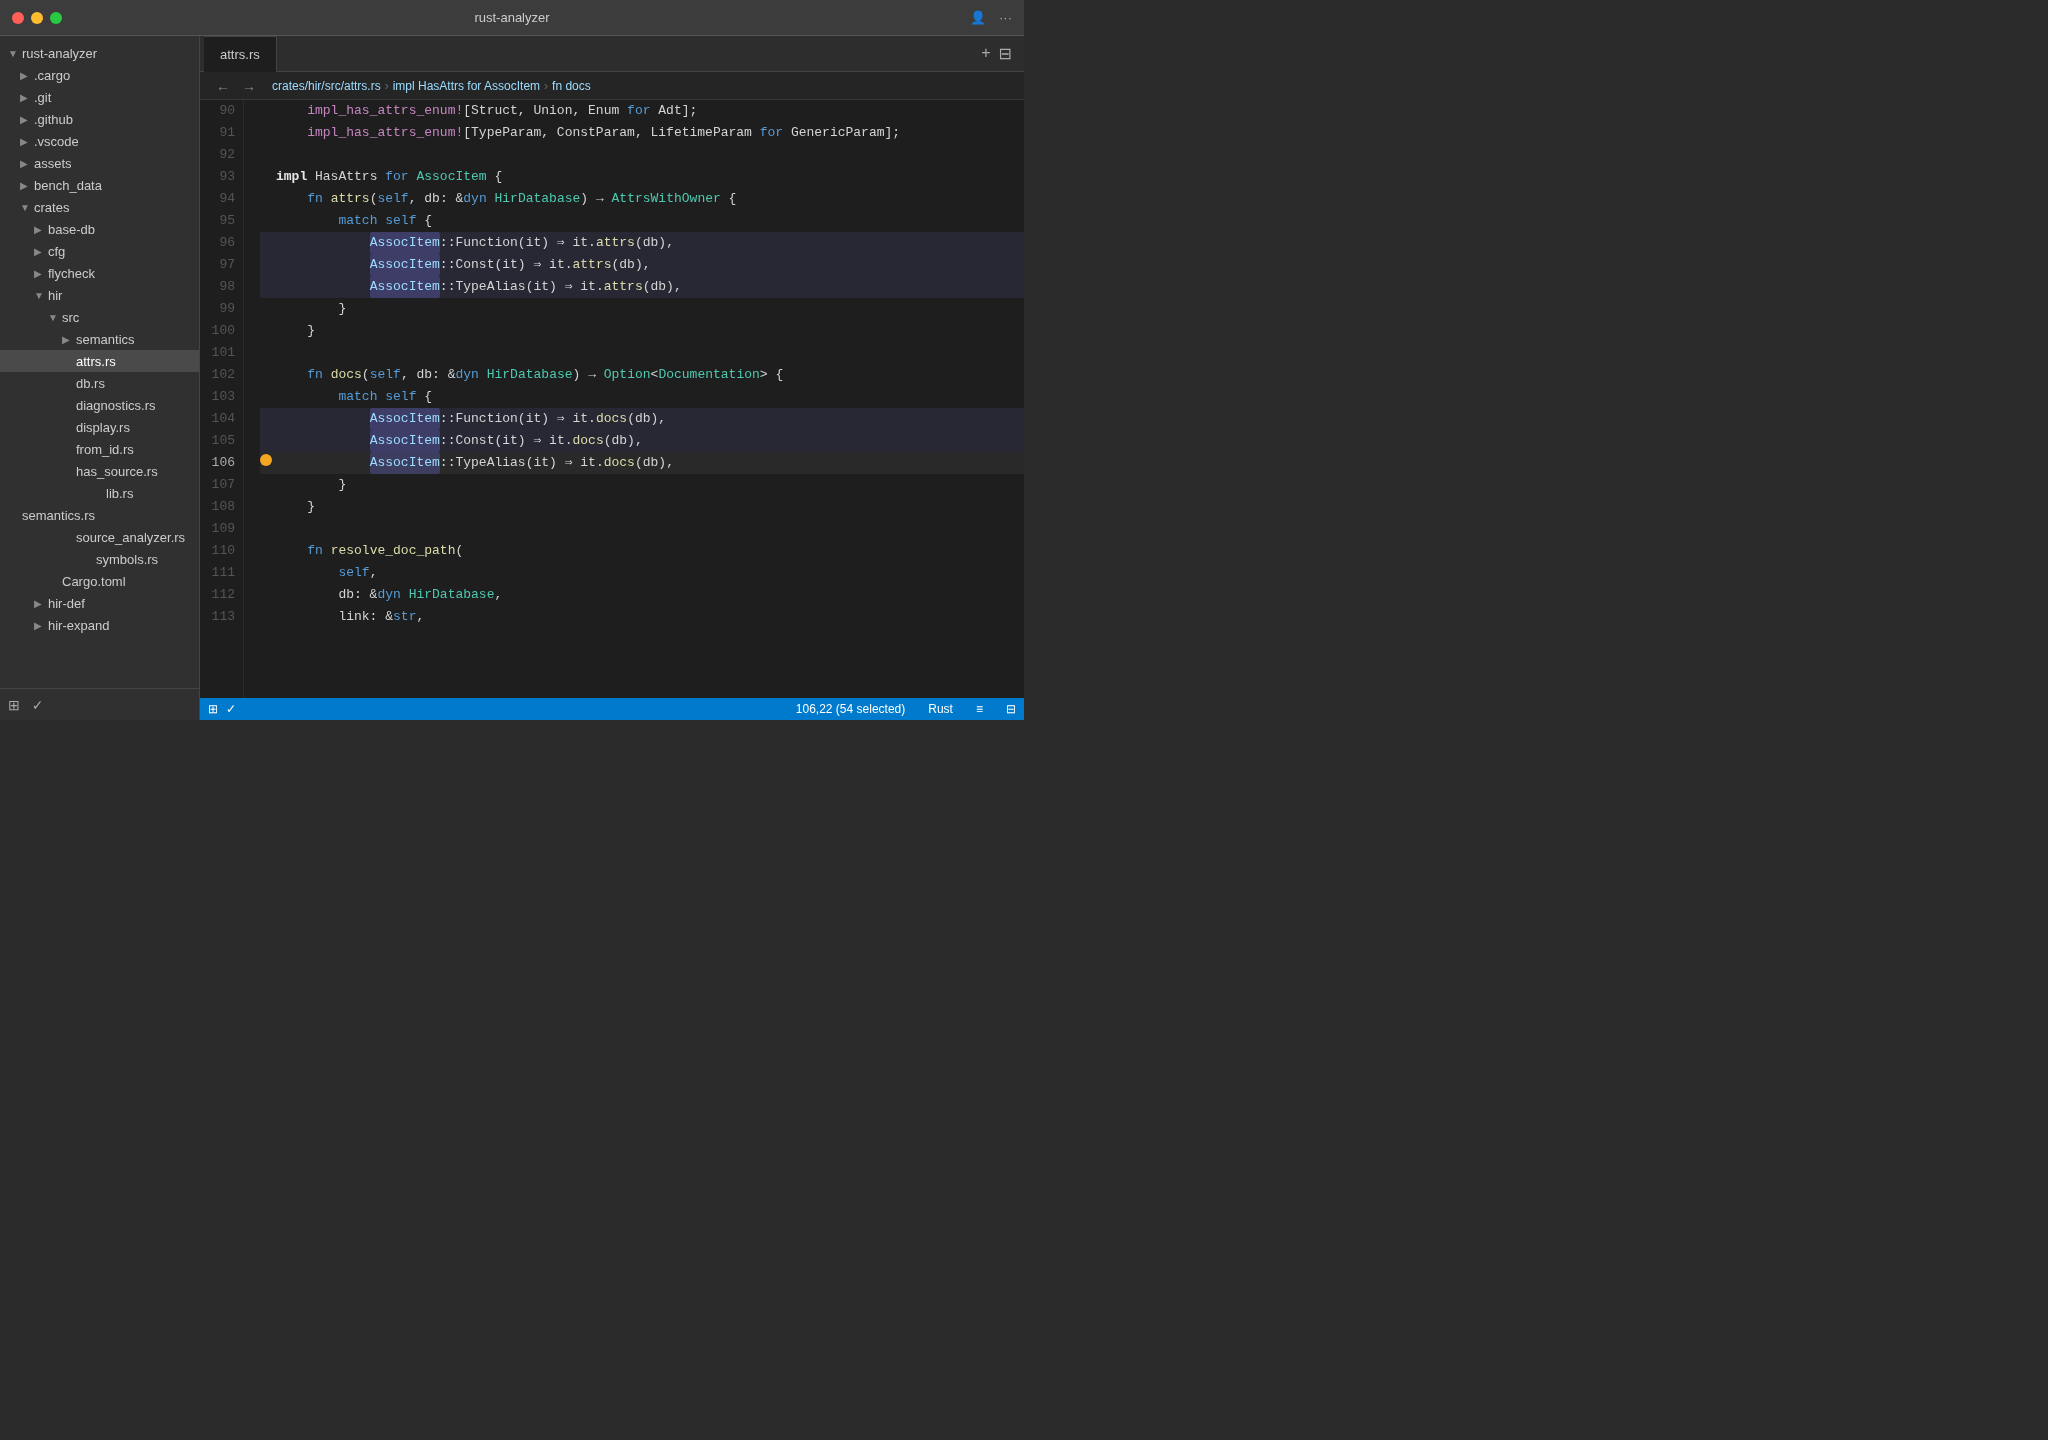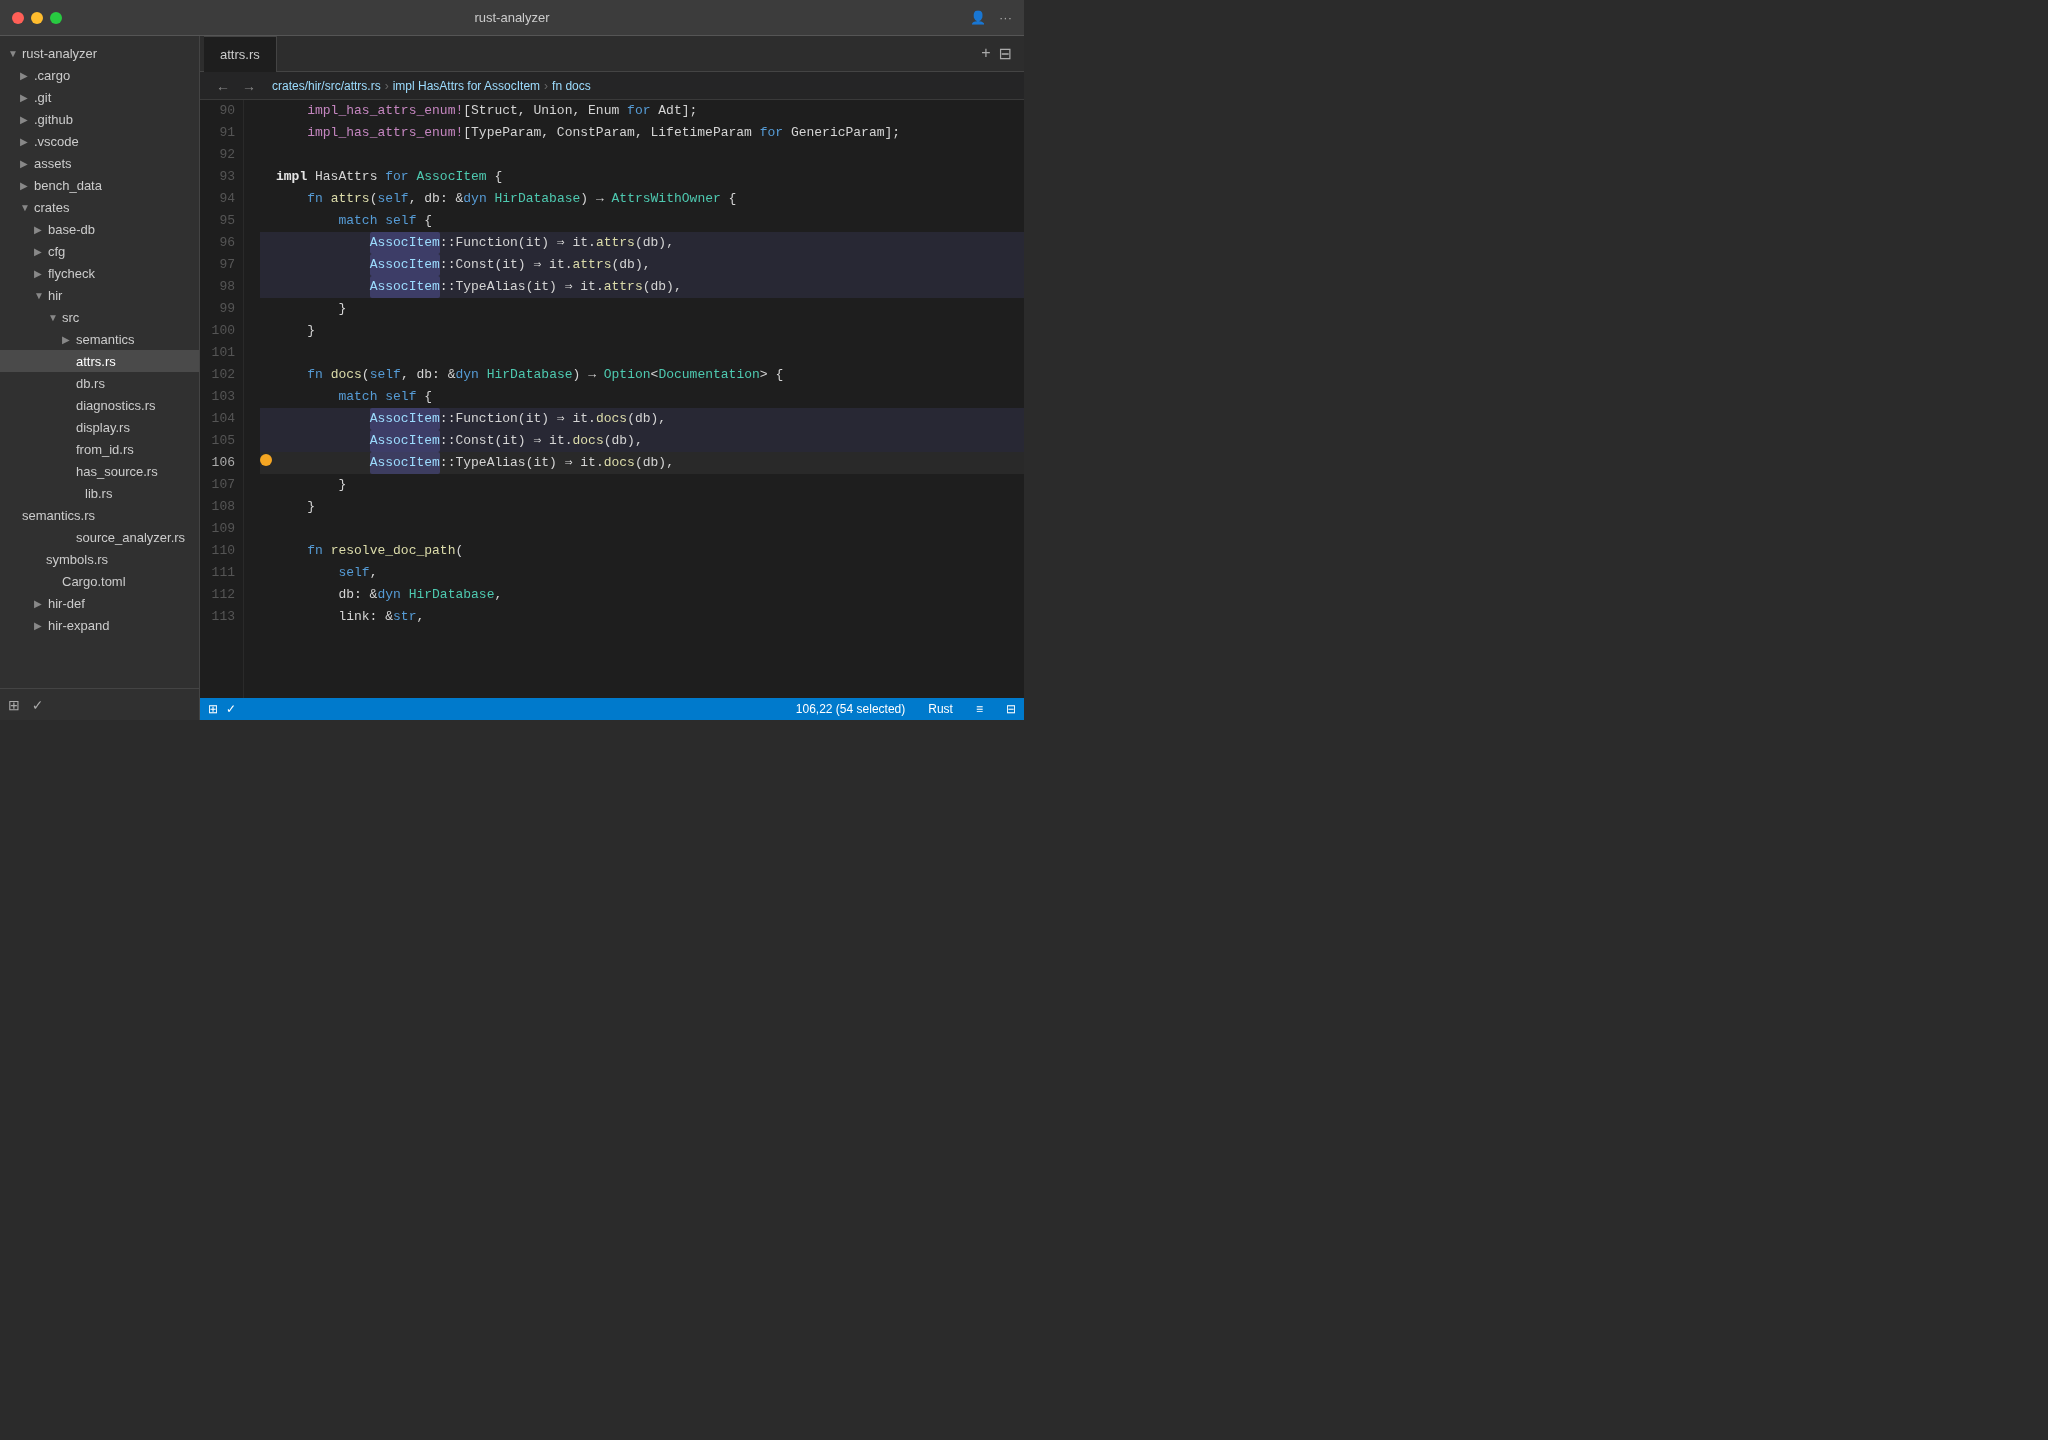--- a/index.html
+++ b/index.html
@@ -352,33 +352,33 @@
           <span class="item-label">display.rs</span>
         </div>
         <div class="sidebar-item" style="padding-left: 62px;">
           <span class="arrow"></span>
           <span class="item-label">from_id.rs</span>
         </div>
         <div class="sidebar-item" style="padding-left: 62px;">
           <span class="arrow"></span>
           <span class="item-label">has_source.rs</span>
         </div>
-        <div class="sidebar-item" style="padding-left: 71px;">
+        <div class="sidebar-item" style="padding-left: 92px;">
           <span class="arrow"></span>
           <span class="item-label">lib.rs</span>
         </div>
         <div class="sidebar-item" style="">
           <span class="arrow"></span>
           <span class="item-label">semantics.rs</span>
         </div>
         <div class="sidebar-item" style="padding-left: 62px;">
           <span class="arrow"></span>
           <span class="item-label">source_analyzer.rs</span>
         </div>
-        <div class="sidebar-item" style="padding-left: 32px;">
+        <div class="sidebar-item" style="padding-left: 82px;">
           <span class="arrow"></span>
           <span class="item-label">symbols.rs</span>
         </div>
         <div class="sidebar-item" style="padding-left: 48px;">
           <span class="arrow"></span>
           <span class="item-label">Cargo.toml</span>
         </div>
         <div class="sidebar-item" style="padding-left: 34px;">
           <span class="arrow">▶</span>
           <span class="item-label">hir-def</span>

